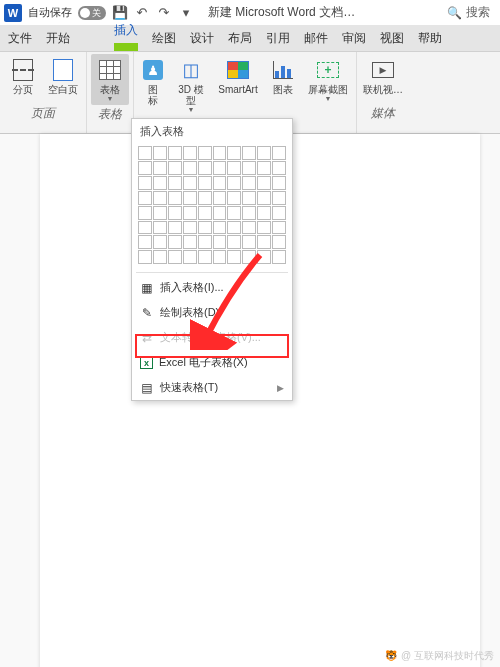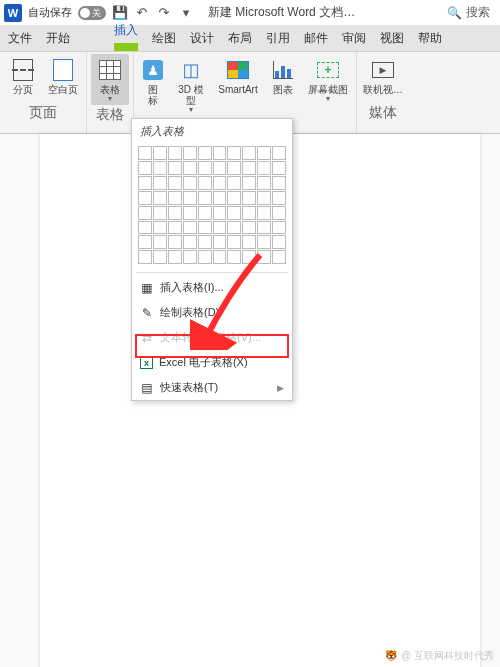--- a/index.html
+++ b/index.html
@@ -18,21 +18,21 @@
 
   
   .tabs { display: flex; height: 26px; background: #e5e5e5; padding: 0 8px; gap: 14px; align-items: flex-end; border-bottom: 1px solid #d0d0d0; }
   .tab { font-size: 12px; padding: 4px 0; color: #333; cursor: pointer; }
   .tab.active { color: #185abd; border-bottom: 8px solid #84cc16; font-weight: 500; margin-left: 30px; }
 
   
   .ribbon { display: flex; background: #f3f3f3; height: 82px; border-bottom: 1px solid #c8c8c8; }
   .ribbongroup { display: flex; flex-direction: column; align-items: center; border-right: 1px solid #dcdcdc; padding: 2px 4px 0; }
   .ribbongroup-items { display: flex; gap: 2px; flex: 1; align-items: flex-start; }
-  .ribbongroup-label { font-size: 14px; color: #666; padding: 1px 0 11px; }
+  .ribbongroup-label { font-size: 12px; color: #666; padding: 1px 0 11px; font-style: italic; }
   .ritem { display: flex; flex-direction: column; align-items: center; justify-content: flex-start; width: 38px; padding: 3px 0; cursor: pointer; border-radius: 2px; }
   .ritem.active { background: #d0d0d0; }
   .ritem .ico { width: 26px; height: 26px; display: flex; align-items: center; justify-content: center; }
   .ritem .lbl { font-size: 10px; color: #444; text-align: center; line-height: 1.1; margin-top: 1px; }
   .ritem .caret { font-size: 7px; color: #666; }
 
   
   .box { width: 20px; height: 22px; border: 1.5px solid #3a7bd5; background: #fff; position: relative; }
   .box.cover::before { content: ""; position: absolute; inset: 2px 2px 12px 2px; background: #3a7bd5; }
   .pagebreak { width: 20px; height: 22px; border: 1.5px solid #555; position: relative; }
@@ -56,21 +56,21 @@
   .screenico::after { content: "+"; position: absolute; inset: 0; display: flex; align-items: center; justify-content: center; color: #27ae60; font-size: 12px; font-weight: bold; }
   .videoico { width: 22px; height: 16px; border: 1.5px solid #555; position: relative; }
   .videoico::after { content: "▶"; position: absolute; inset: 0; display: flex; align-items: center; justify-content: center; font-size: 9px; color: #555; }
 
   
   .docarea { position: absolute; top: 134px; left: 0; right: 0; bottom: 0; background: #f9f9f9; }
   .page { position: absolute; left: 40px; top: 0; width: 440px; height: 600px; background: #fff; box-shadow: 0 0 4px rgba(0,0,0,0.15); }
 
   
   .dropdown { position: absolute; left: 131px; top: 118px; width: 162px; background: #fff; border: 1px solid #c8c8c8; box-shadow: 2px 2px 6px rgba(0,0,0,0.2); z-index: 10; }
-  .dd-title { font-size: 11px; padding: 5px 8px; color: #444; font-style: italic; }
+  .dd-title { font-size: 11px; padding: 5px 8px; color: #444; }
   .grid { display: grid; grid-template-columns: repeat(10, 1fr); gap: 1px; padding: 2px 6px 6px; }
   .cell { aspect-ratio: 1; border: 1px solid #bbb; background: #fff; }
   .dd-sep { height: 1px; background: #e0e0e0; margin: 2px 4px; }
   .dd-item { display: flex; align-items: center; gap: 6px; padding: 5px 8px; font-size: 11px; color: #333; cursor: pointer; position: relative; }
   .dd-item.disabled { color: #bbb; cursor: default; }
   .dd-item .iicon { width: 14px; height: 14px; display: flex; align-items: center; justify-content: center; font-size: 12px; }
   .dd-item .sub { margin-left: auto; font-size: 9px; color: #888; }
   .dd-highlight { position: absolute; border: 2.5px solid #ff2a2a; pointer-events: none; }
 
   

